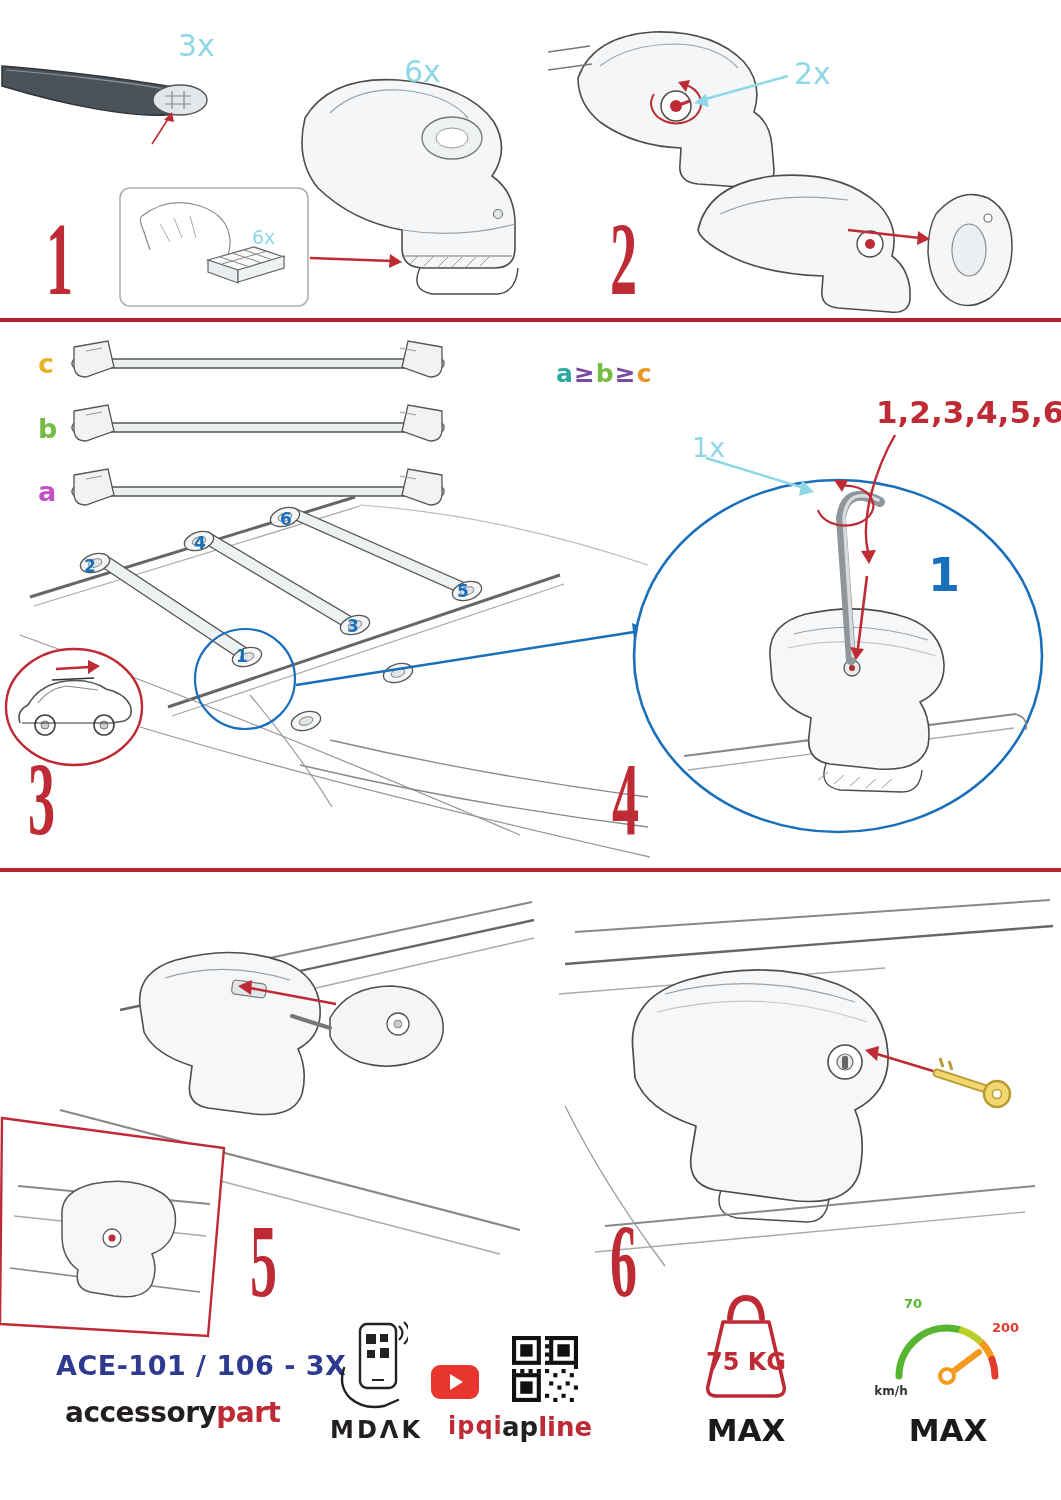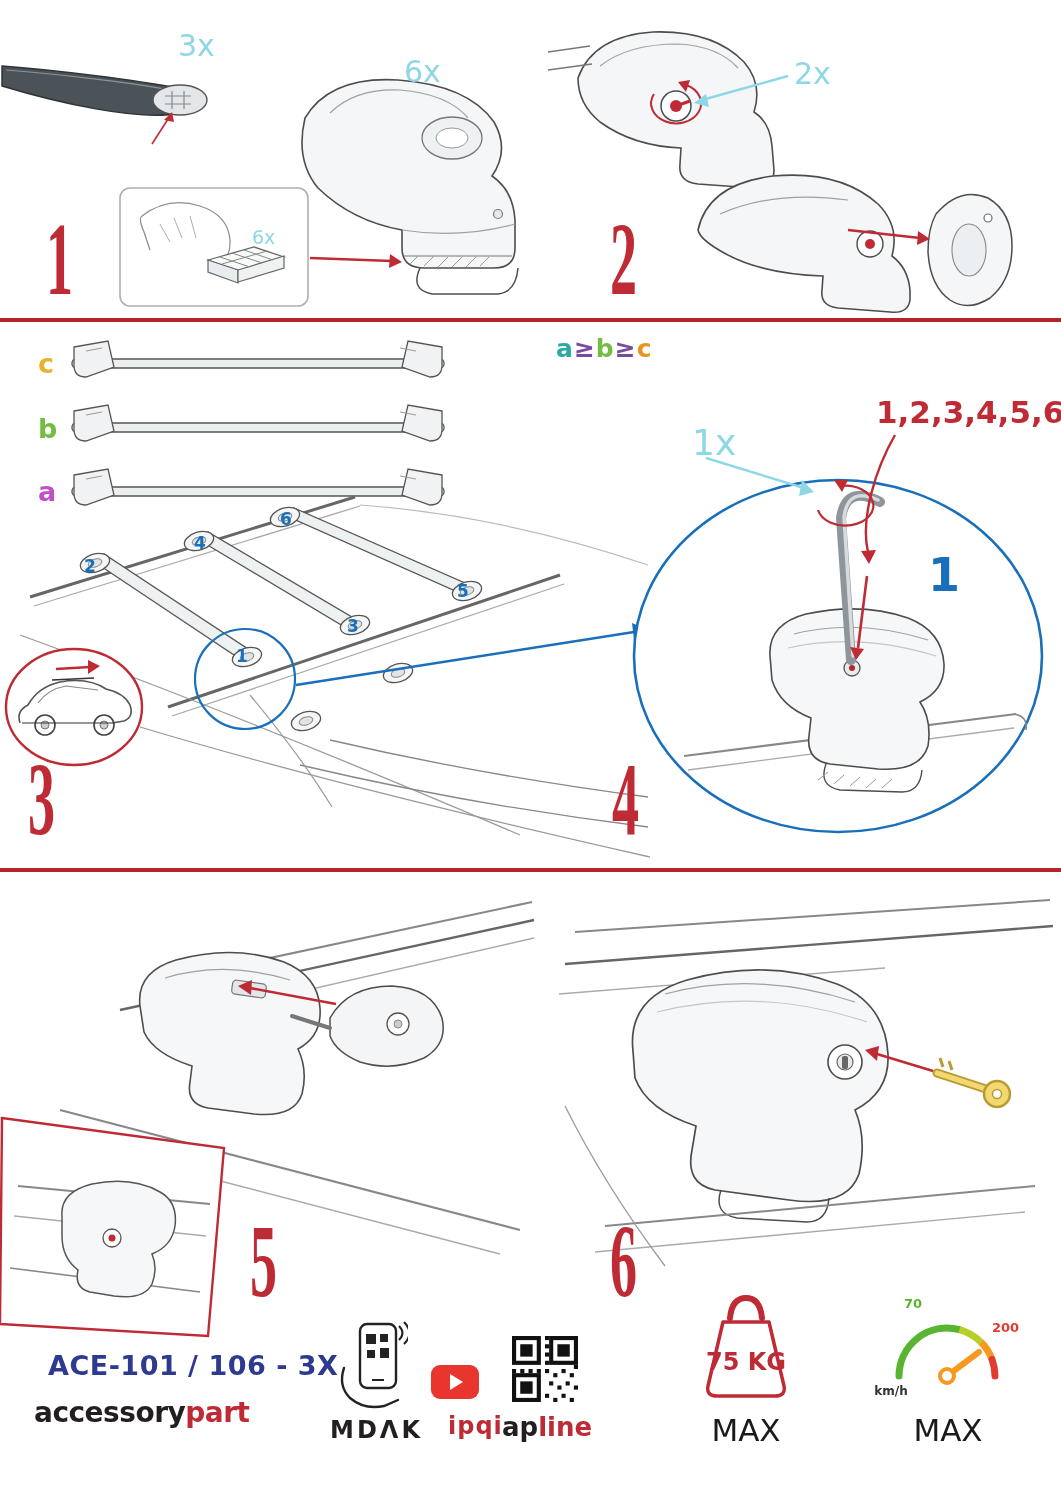--- a/index.html
+++ b/index.html
@@ -19,21 +19,21 @@
   .seq{position:absolute;color:#bf2b35;font-weight:bold;font-size:31px;}
   .bluenum{position:absolute;color:#1a6fba;font-weight:bold;font-size:46px;}
   .model{position:absolute;color:#2d3a8f;font-weight:bold;font-size:27px;letter-spacing:.5px;}
   .brand{position:absolute;font-size:28px;font-weight:bold;letter-spacing:-.5px;color:#231f20;}
   .brand .red{color:#bf2b35;}
   .mdak{position:absolute;font-size:24px;font-weight:bold;letter-spacing:3px;color:#231f20;}
   .ipqi{position:absolute;font-size:24px;font-weight:bold;color:#bf2b35;letter-spacing:1px;}
   .apline{position:absolute;font-size:26px;font-weight:bold;color:#231f20;}
   .apline .red{color:#bf2b35;}
   .kgs{position:absolute;width:92px;text-align:center;color:#bf2b35;font-weight:bold;font-size:24px;}
-  .maxlbl{position:absolute;width:96px;text-align:center;color:#1a1a1a;font-weight:normal;font-size:31px;}
+  .maxlbl{position:absolute;width:96px;text-align:center;color:#1a1a1a;font-weight:bold;font-size:31px;}
   .gauge-lo{position:absolute;color:#57b531;font-weight:bold;font-size:13px;}
   .gauge-hi{position:absolute;color:#e23c2e;font-weight:bold;font-size:13px;}
   .gauge-unit{position:absolute;width:50px;text-align:center;color:#333;font-size:12px;font-weight:bold;}
   svg{display:block;}
 </style>
 </head>
 <body>
 
 <div id="page">
 
@@ -161,21 +161,21 @@
       <circle cx="104" cy="390" r="10" fill="#fff" stroke="#444" stroke-width="1.6"></circle>
       <circle cx="104" cy="390" r="4" fill="#ccc" stroke="#777" stroke-width="1"></circle>
       <path d="M22 388 h92" stroke="#333" stroke-width="1.2"></path>
       <line x1="56" y1="334" x2="90" y2="332" stroke="#bf2b35" stroke-width="2.4"></line>
       <polygon points="100,331 88,325 88,339" fill="#bf2b35"></polygon>
     </g>
   </svg>
   <div class="letter" style="left:38px;top:348px;color:#e8b32a">c</div>
   <div class="letter" style="left:38px;top:413px;color:#76bc43">b</div>
   <div class="letter" style="left:38px;top:476px;color:#c050c8">a</div>
-  <div class="formula" style="left:556px;top:334px">
+  <div class="formula" style="left:556px;top:359px">
     <span style="color:#2ba8a0">a</span><span style="color:#7a4a9e">≥</span><span style="color:#76bc43">b</span><span style="color:#7a4a9e">≥</span><span style="color:#e8941f">c</span>
   </div>
   <div class="posnum" style="left:84px;top:556px">2</div>
   <div class="posnum" style="left:194px;top:533px">4</div>
   <div class="posnum" style="left:280px;top:509px">6</div>
   <div class="posnum" style="left:236px;top:646px">1</div>
   <div class="posnum" style="left:347px;top:616px">3</div>
   <div class="posnum" style="left:457px;top:581px">5</div>
   <div class="stepnum" style="left:28px;top:756px">3</div>
 
@@ -200,21 +200,21 @@
       <polygon points="230,62 216,62 224,74" fill="#bf2b35"></polygon>
       <line x1="249" y1="158" x2="240" y2="230" stroke="#bf2b35" stroke-width="2.6"></line>
       <polygon points="238,242 232,229 246,231" fill="#bf2b35"></polygon>
       <path d="M277 17 C258 50 242 100 250 134" stroke="#bf2b35" stroke-width="2.4" fill="none"></path>
       <polygon points="251,146 243,133 258,132" fill="#bf2b35"></polygon>
     </g>
     <line x1="88" y1="40" x2="186" y2="70" stroke="#8ed7e6" stroke-width="2.4"></line>
     <polygon points="196,74 184,62 181,78" fill="#8ed7e6"></polygon>
   </svg>
   <div class="seq" style="left:876px;top:394px">1,2,3,4,5,6</div>
-  <div class="qty" style="left:692px;top:422px;font-size:36px">1x</div>
+  <div class="qty" style="left:692px;top:432px;font-size:27px">1x</div>
   <div class="bluenum" style="left:928px;top:548px">1</div>
   <div class="stepnum" style="left:612px;top:756px">4</div>
 
   <div class="divider" style="top:868px"></div>
 
   <svg class="abs" style="left:0;top:886px" width="535" height="455" viewBox="0 0 535 455">
     <g>
       <path d="M532 16 L148 98" stroke="#888" stroke-width="2" fill="none"></path>
       <path d="M534 34 L120 124" stroke="#666" stroke-width="2.4" fill="none"></path>
       <path d="M534 52 L150 140" stroke="#aaa" stroke-width="1.4" fill="none"></path>
@@ -263,22 +263,22 @@
       <path d="M441 203 L392 187" stroke="#f2d86e" stroke-width="5" stroke-linecap="round"></path>
       <path d="M398 181 l-3 -9 M407 184 l-3 -9" stroke="#b99b35" stroke-width="3"></path>
       <circle cx="452" cy="208" r="13" fill="#f2d86e" stroke="#b99b35" stroke-width="2.5"></circle>
       <circle cx="452" cy="208" r="4.5" fill="#fff" stroke="#b99b35" stroke-width="1.5"></circle>
     </g>
     <line x1="388" y1="185" x2="332" y2="168" stroke="#bf2b35" stroke-width="2.6"></line>
     <polygon points="320,164 334,160 332,175" fill="#bf2b35"></polygon>
   </svg>
   <div class="stepnum" style="left:610px;top:1218px">6</div>
 
-  <div class="model" style="left:48px;top:1350px">ACE-101 / 106 - 3X</div>
-  <div class="brand" style="left:34px;top:1396px">
+  <div class="model" style="left:56px;top:1350px">ACE-101 / 106 - 3X</div>
+  <div class="brand" style="left:65px;top:1396px">
     <span>accessory</span><span class="red">part</span>
   </div>
 
   <svg class="abs" style="left:336px;top:1320px" width="72" height="92" viewBox="0 0 72 92">
     <rect x="24" y="4" width="36" height="64" rx="7" fill="#fff" stroke="#222" stroke-width="2.4"></rect>
     <rect x="30" y="14" width="10" height="10" fill="#222"></rect>
     <rect x="44" y="14" width="8" height="8" fill="#222"></rect>
     <rect x="31" y="30" width="8" height="8" fill="#222"></rect>
     <rect x="44" y="28" width="9" height="10" fill="#222"></rect>
     <line x1="36" y1="60" x2="48" y2="60" stroke="#222" stroke-width="2"></line>

